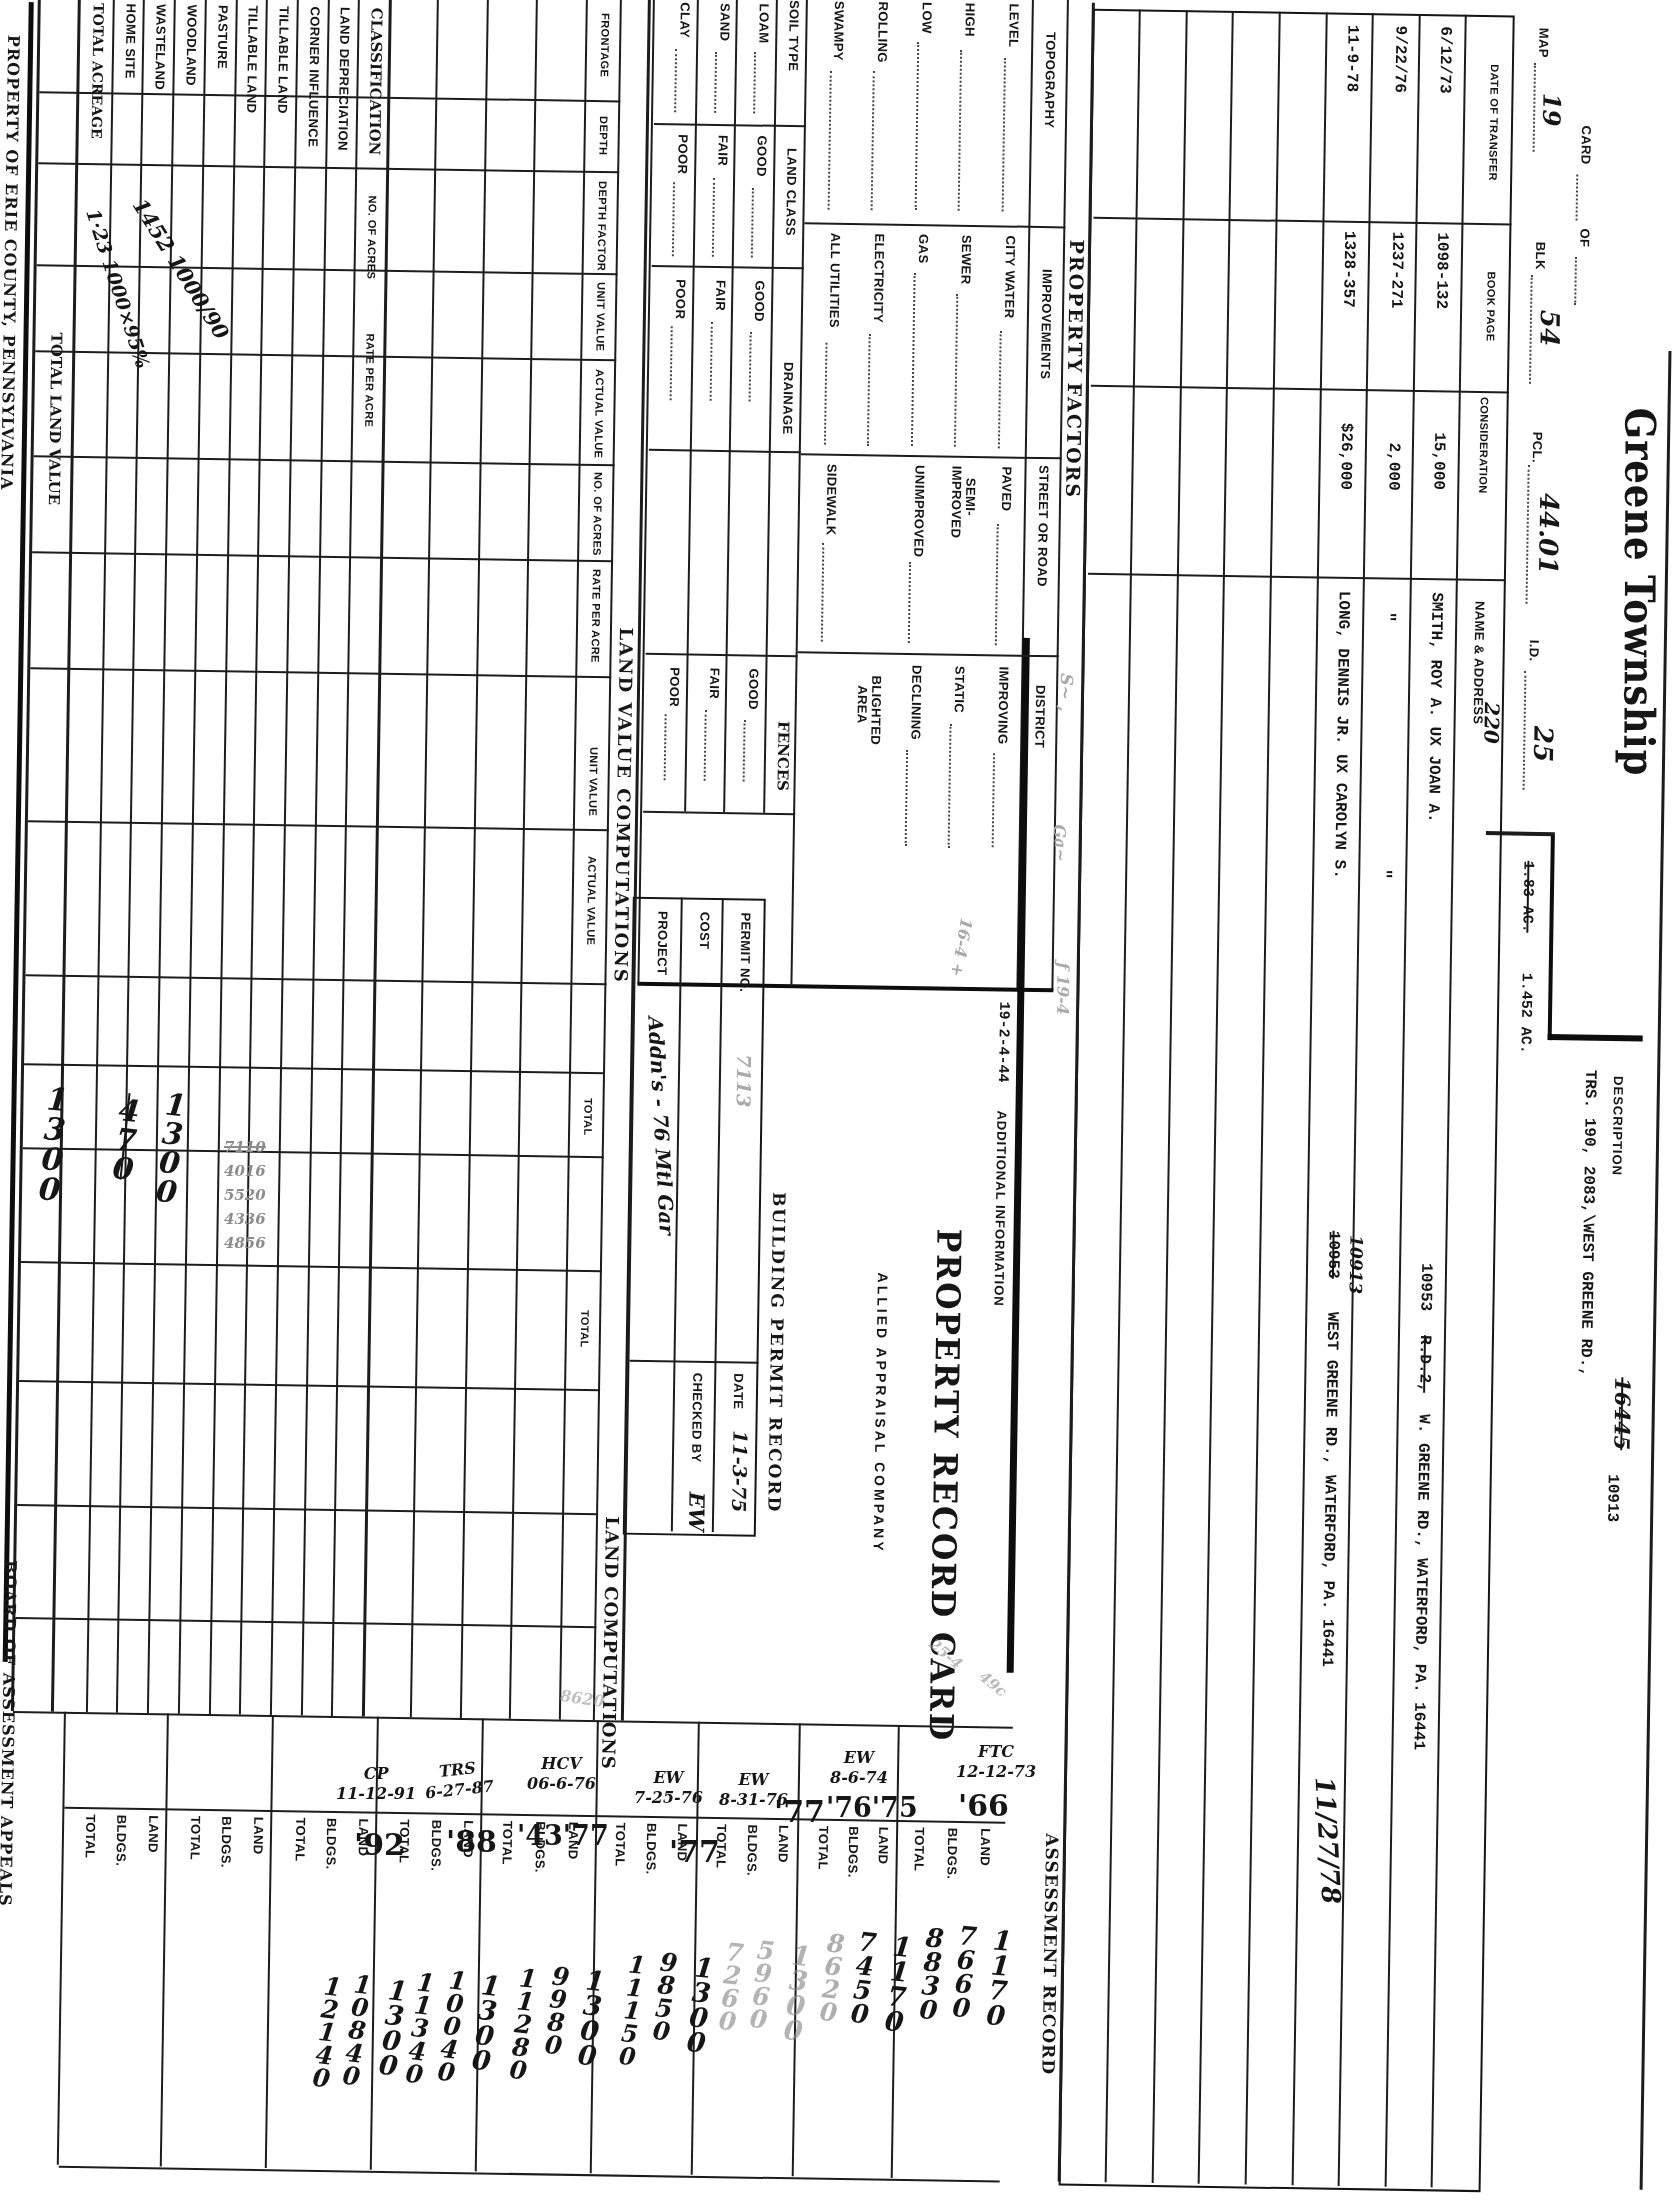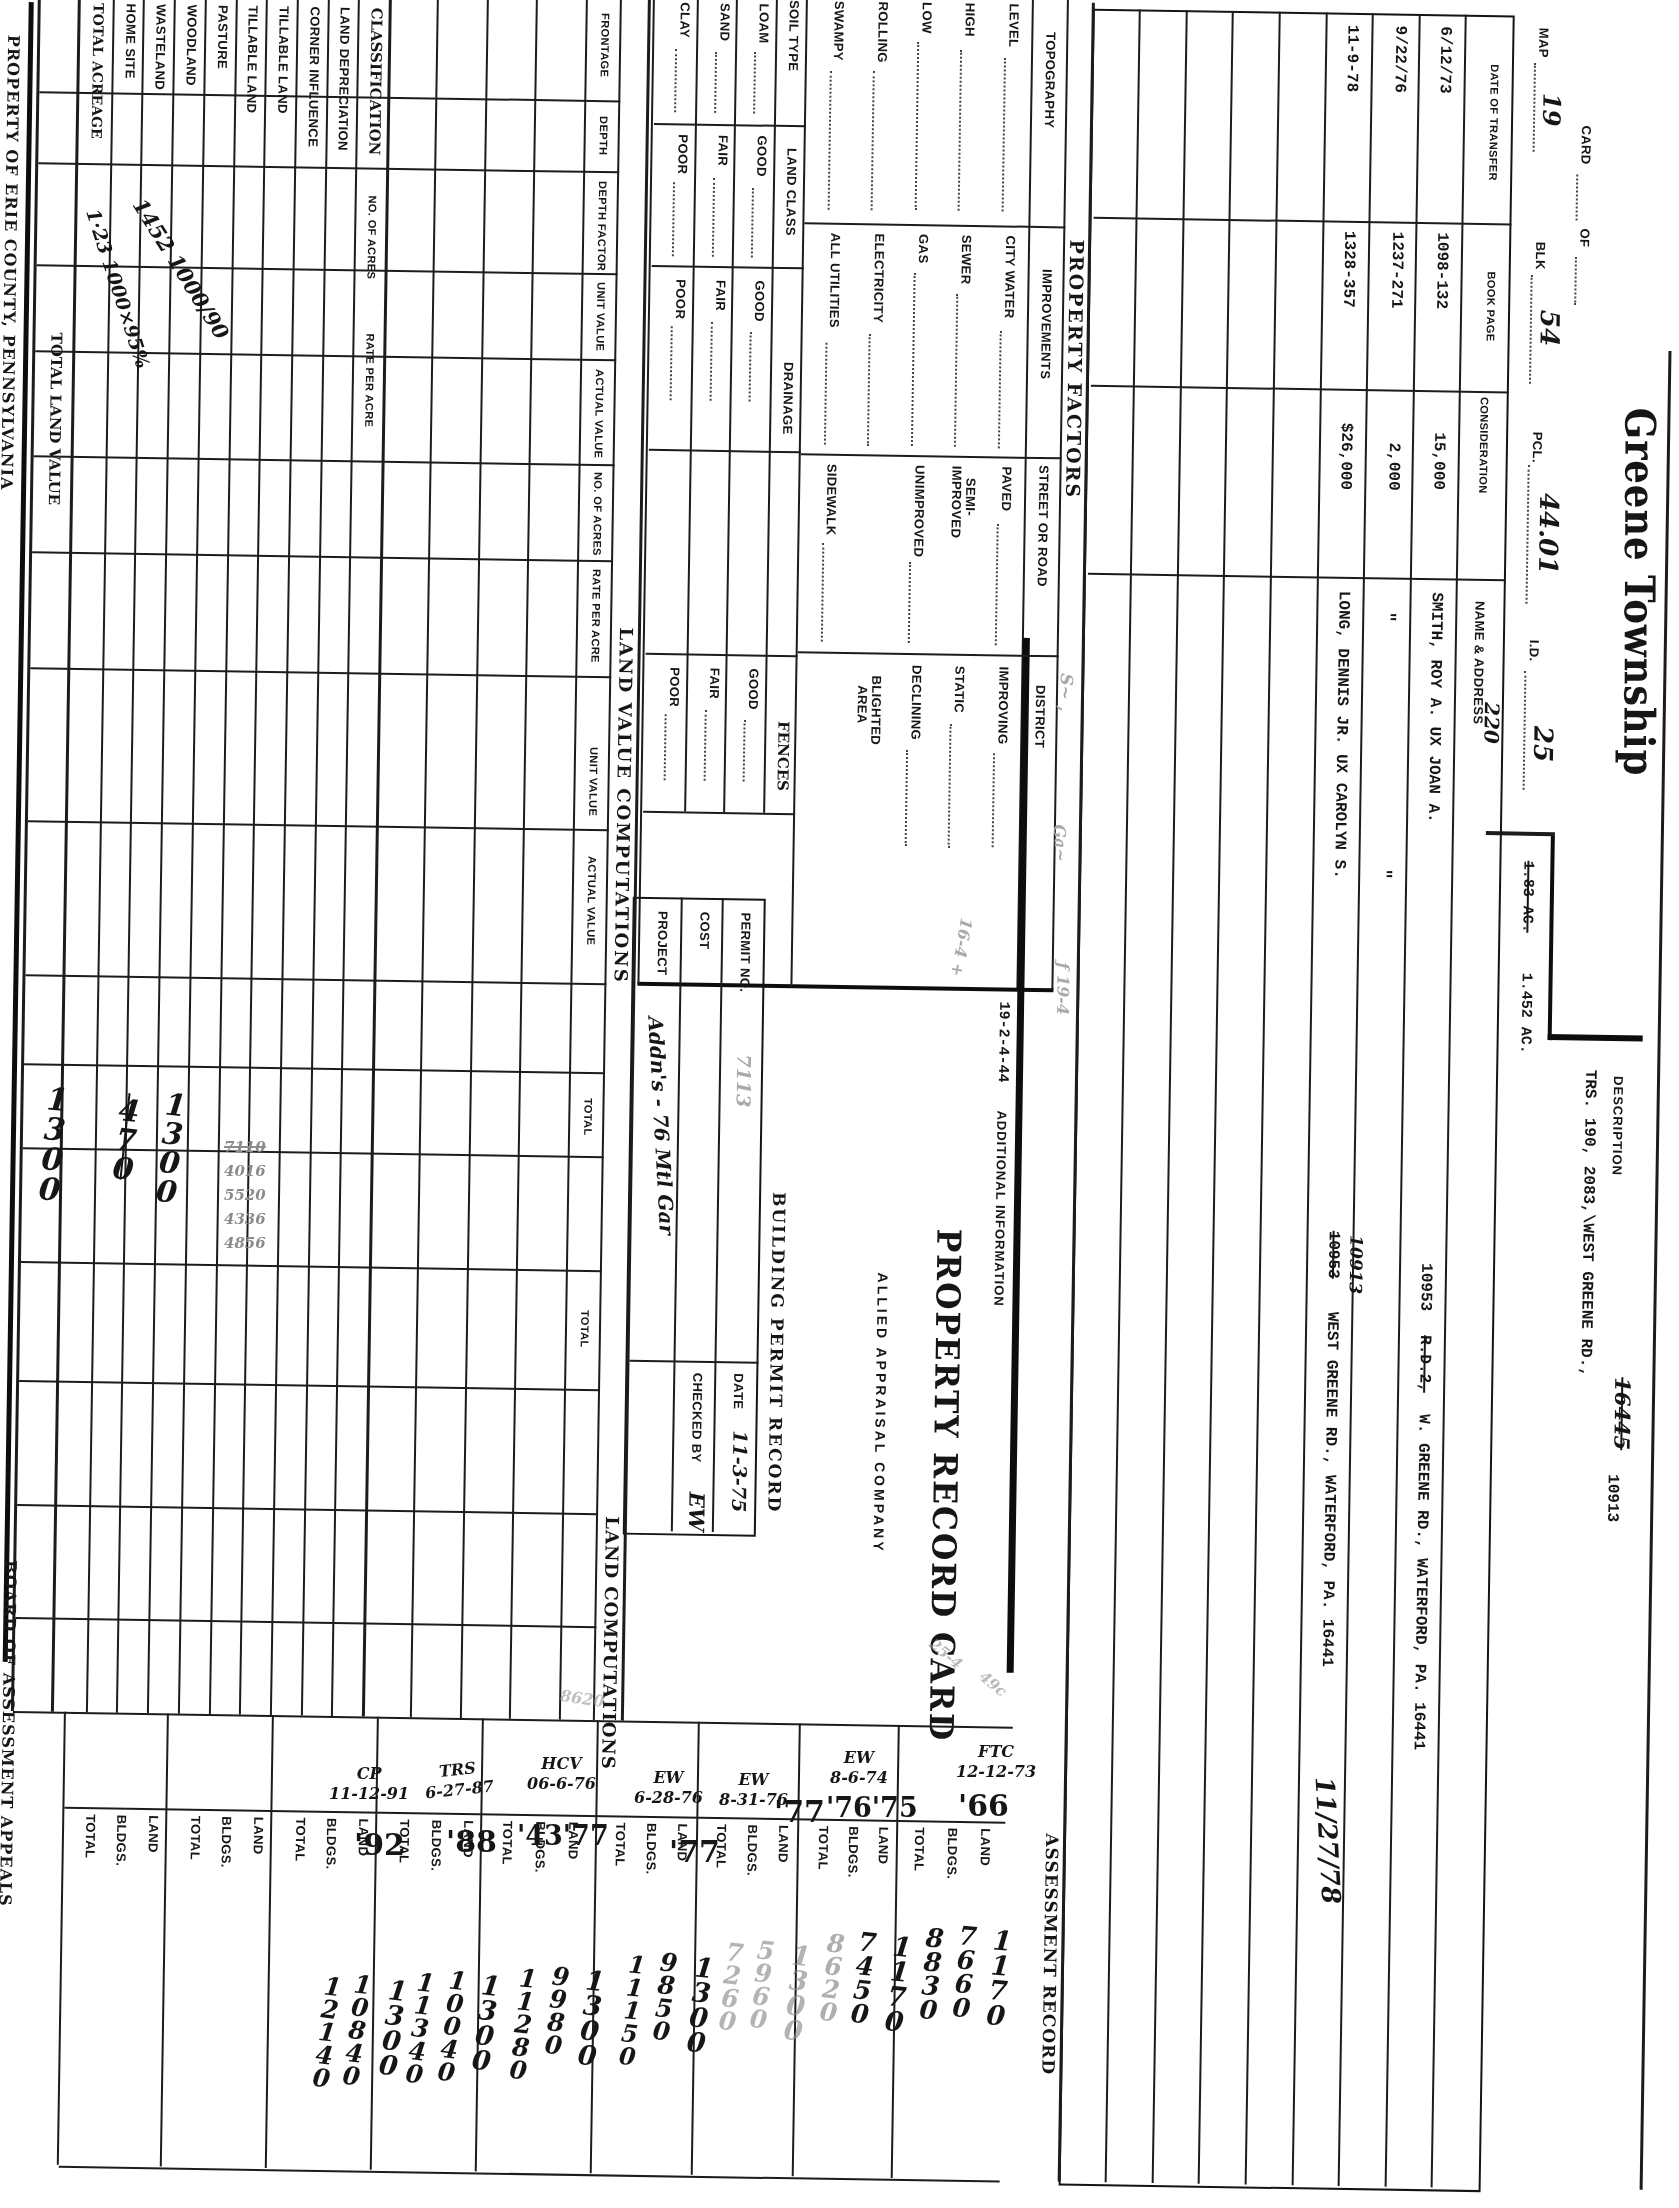--- a/index.html
+++ b/index.html
@@ -359,35 +359,35 @@
     <div class="strike">7110</div>
     <div>4016</div>
     <div>5520</div>
     <div>4336</div>
     <div>4856</div>
   </div>
   <div class="abs hw pencil" style="left:560px;top:1689px;font-size:16px;transform:rotate(8deg);opacity:.55;">8620</div>
   <div class="abs hw pencil" style="left:927px;top:1645px;font-size:15px;transform:rotate(40deg);opacity:.6;">25-4</div>
   <div class="abs hw pencil" style="left:978px;top:1675px;font-size:15px;transform:rotate(40deg);opacity:.6;">49c</div>
 
-  <div class="mark" style="left:329px;top:1764px;">
+  <div class="mark" style="left:336px;top:1764px;">
     <div>CP</div>
     <div>11-12-91</div>
   </div>
   <div class="mark" style="left:424px;top:1760px;transform:rotate(-6deg);">
     <div>TRS</div>
     <div>6-27-87</div>
   </div>
   <div class="mark" style="left:527px;top:1754px;">
     <div>HCV</div>
     <div>06-6-76</div>
   </div>
   <div class="mark" style="left:634px;top:1768px;">
     <div>EW</div>
-    <div>6-28-76</div>
+    <div>7-25-76</div>
   </div>
   <div class="mark" style="left:719px;top:1770px;">
     <div>EW</div>
     <div>8-31-76</div>
   </div>
   <div class="mark" style="left:830px;top:1748px;">
     <div>EW</div>
     <div>8-6-74</div>
   </div>
   <div class="mark" style="left:956px;top:1742px;">

